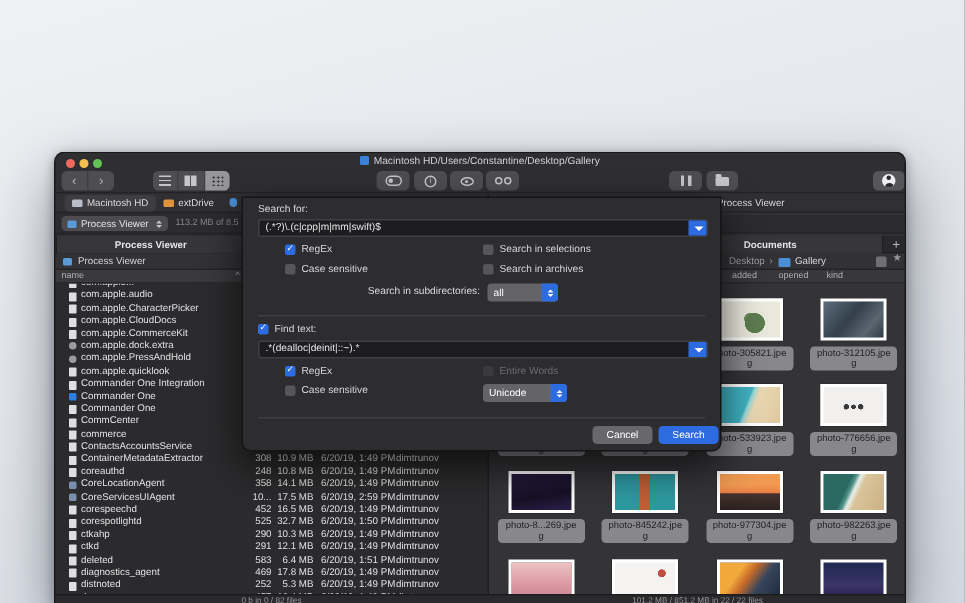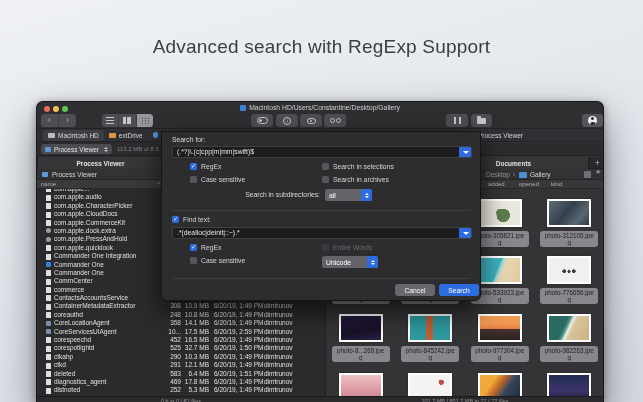--- a/index.html
+++ b/index.html
@@ -142,21 +142,20 @@
   .dsep { position:absolute; left:10px; right:10px; height:1px; background:#3f3f42; }
   .dbtn { position:absolute; top:152px; width:40px; height:12px; border-radius:3px; font-size:6.8px; color:#fff;
           display:flex; align-items:center; justify-content:center; }
   .dbtn.cancel { left:233px; background:#67676c; }
   .dbtn.go { left:277px; background:#2d6ce0; }
 </style>
 </head>
 <body>
 
 <div id="stage">
-  <div class="caption">Advanced search with RegExp Support</div>
 
   <div id="win">
 
     <div class="hdr">
       <span class="tl r"></span>
       <span class="tl y"></span>
       <span class="tl g"></span>
       <div class="wtitle"><span class="appico"></span><span>Macintosh HD/Users/Constantine/Desktop/Gallery</span></div>
 
       <div class="tbtn" style="left:4px;width:35px;">

